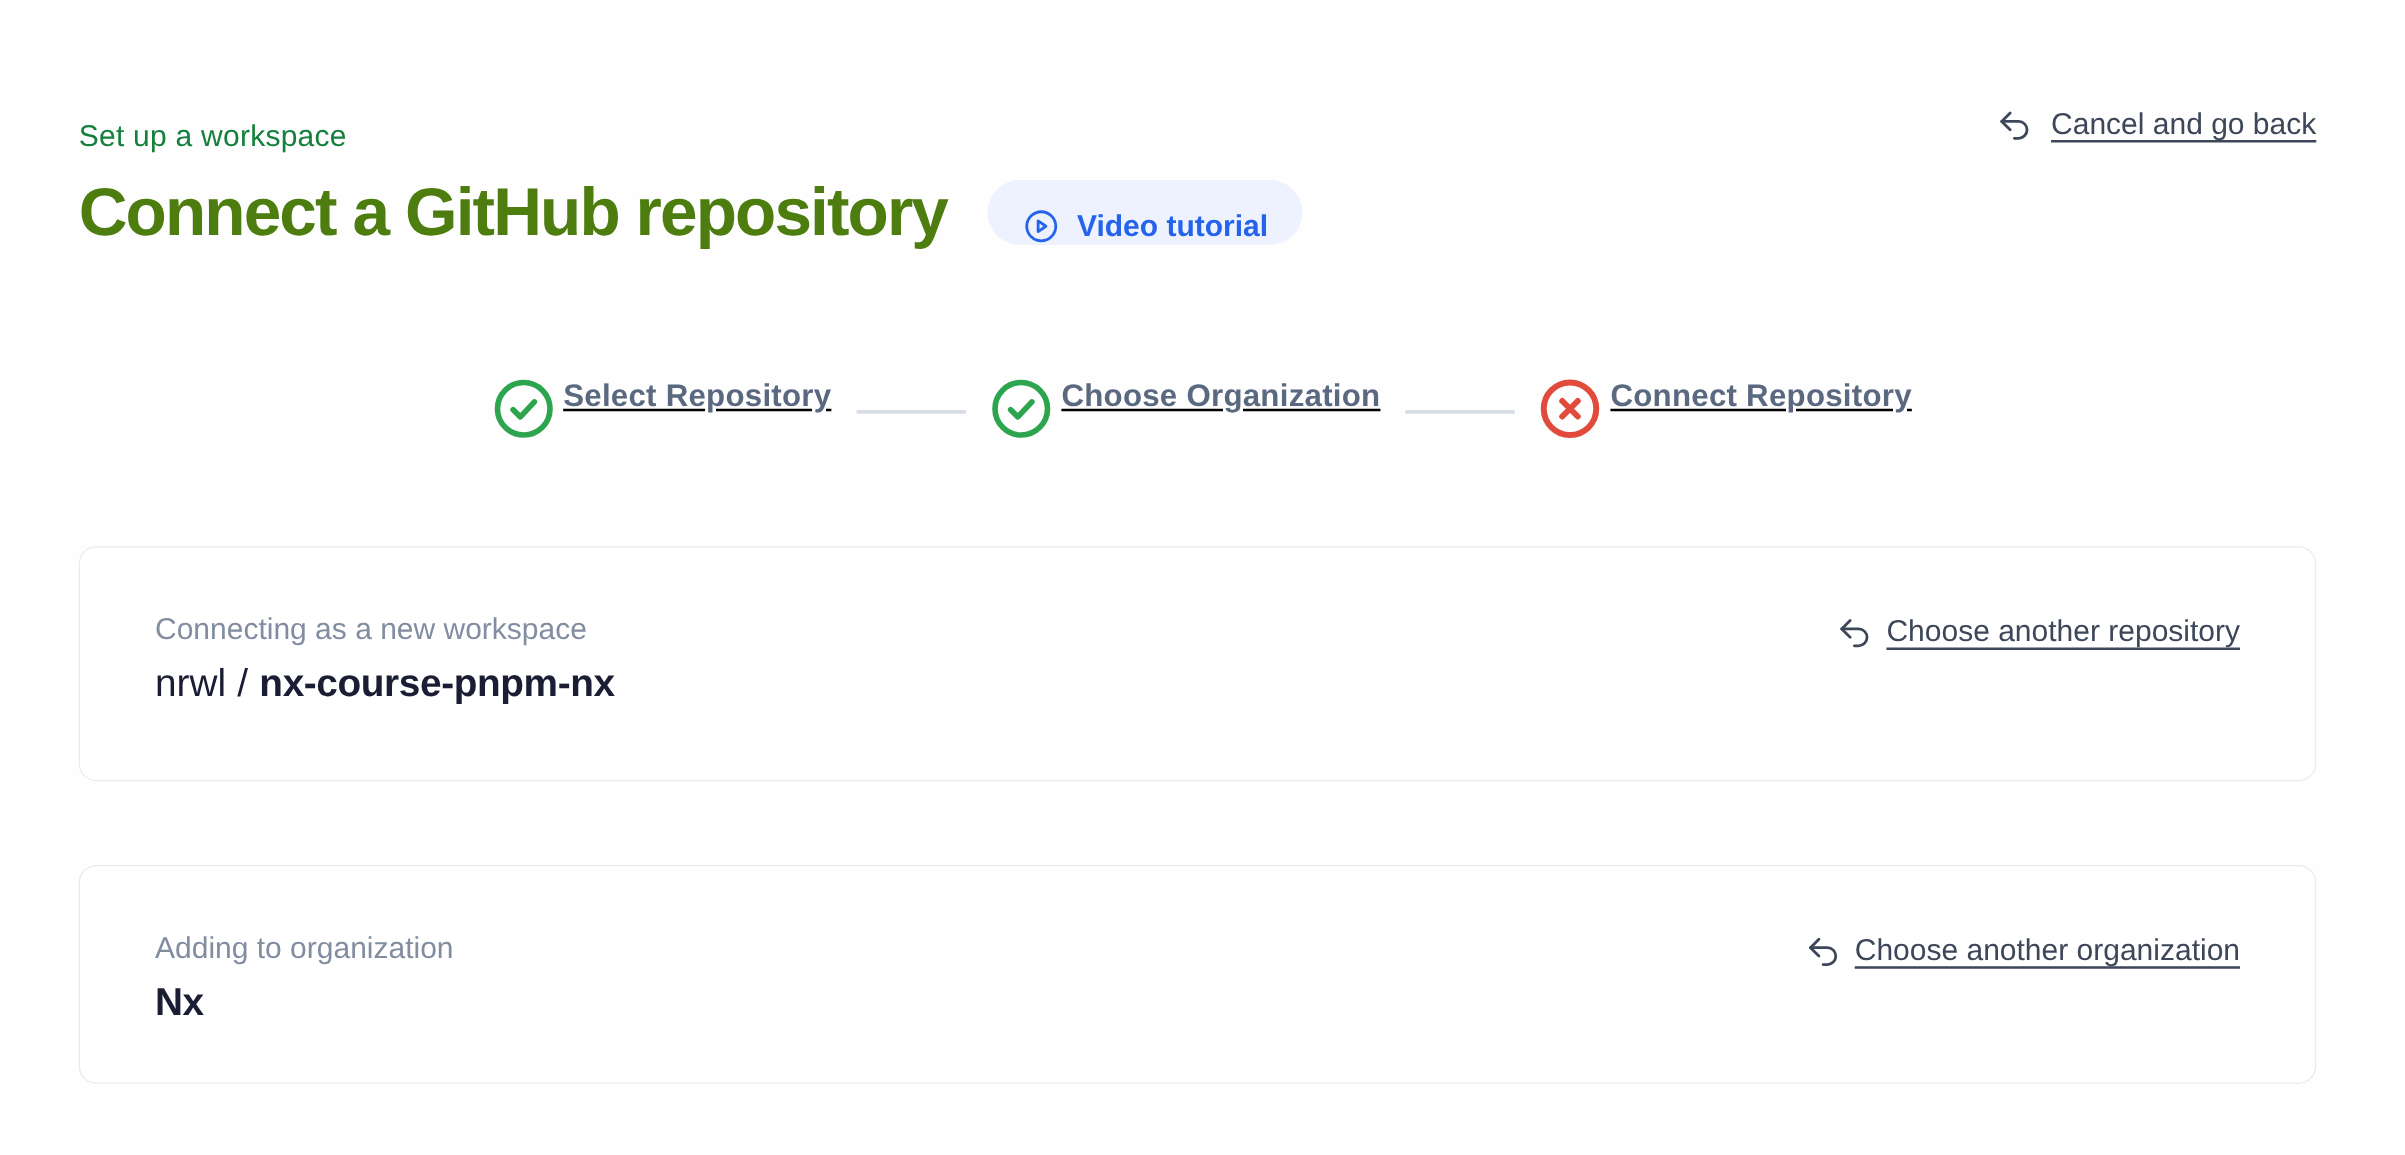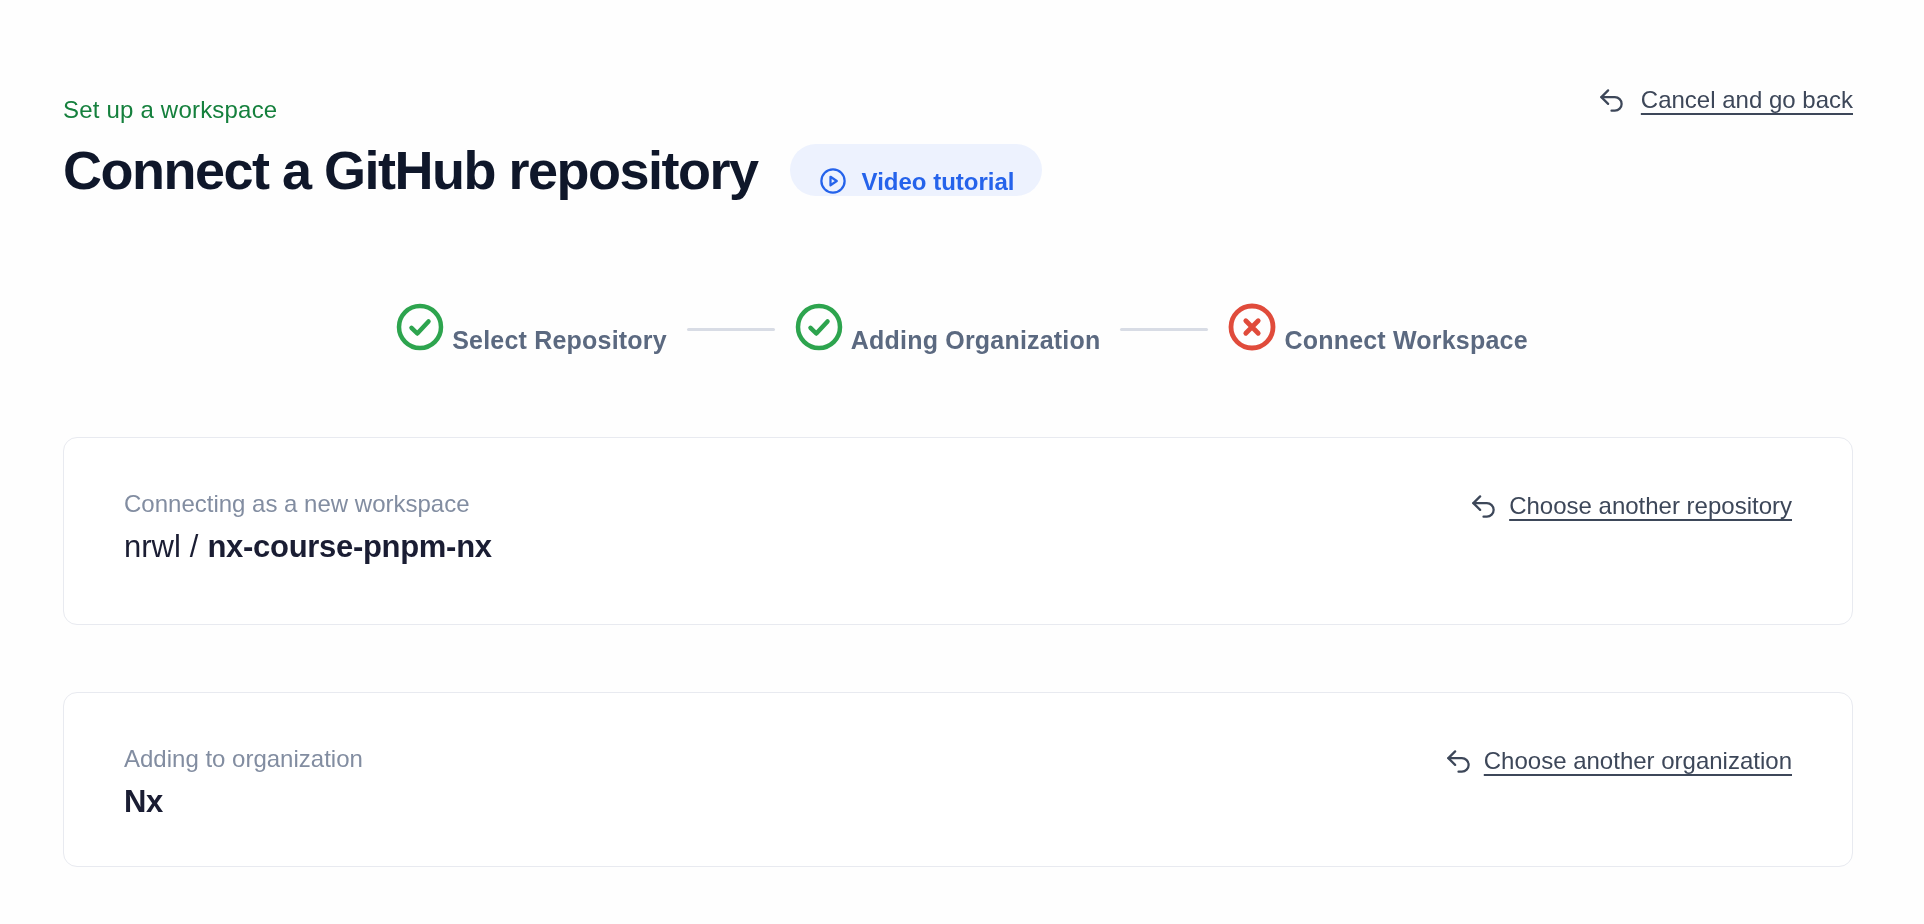--- a/index.html
+++ b/index.html
@@ -47,21 +47,21 @@
     top: 138px;
     left: 63px;
     display: flex;
     align-items: center;
     gap: 32px;
   }
   h1.page-title {
     font-size: 54px;
     font-weight: 800;
     letter-spacing: -1.5px;
-    color: #0f172a;
+    color: #4d7c0f;
     line-height: 1.2;
   }
   .video-pill {
     display: flex;
     align-items: flex-end;
     gap: 14px;
     height: 52px;
     padding: 0 28px;
     border: none;
     border-radius: 26px;
@@ -78,22 +78,23 @@
     position: absolute;
     top: 303px;
     left: 0;
     right: 0;
     display: flex;
     justify-content: center;
     align-items: center;
   }
   .step {
     display: flex;
-    align-items: flex-end;
+    align-items: flex-start;
     gap: 8px;
+    text-decoration: underline;
   }
   .step-icon { display: block; }
   .step-icon.complete { color: #2da44e; }
   .step-icon.error { color: #e04b3b; }
   .step-label {
     font-size: 25px;
     font-weight: 600;
     color: #5b6980;
     letter-spacing: 0.2px;
   }
@@ -189,31 +190,31 @@
       <span class="step-label">Select Repository</span>
     </div>
     <div class="connector"></div>
     <div class="step">
       <span class="step-icon complete">
         <svg width="48" height="48" viewBox="0 0 48 48" fill="none" stroke="currentColor">
           <circle cx="24" cy="24" r="21" stroke-width="4.5"></circle>
           <path d="M15.5 24.8l5.8 5.7 11.2-12" stroke-width="4.5" stroke-linecap="round" stroke-linejoin="round"></path>
         </svg>
       </span>
-      <span class="step-label">Adding Organization</span>
+      <span class="step-label">Choose Organization</span>
     </div>
     <div class="connector"></div>
     <div class="step">
       <span class="step-icon error">
         <svg width="48" height="48" viewBox="0 0 48 48" fill="none" stroke="currentColor">
           <circle cx="24" cy="24" r="21" stroke-width="4.8"></circle>
           <path d="M17.8 17.8l12.4 12.4M30.2 17.8L17.8 30.2" stroke-width="4.8" stroke-linecap="round"></path>
         </svg>
       </span>
-      <span class="step-label">Connect Workspace</span>
+      <span class="step-label">Connect Repository</span>
     </div>
   </div>
 
   <section class="card repository">
     <div>
       <div class="card-label">Connecting as a new workspace</div>
       <div class="card-value">
         <span class="value-owner">nrwl</span>
         <span class="value-sep">/</span>
         <span class="value-strong">nx-course-pnpm-nx</span>

